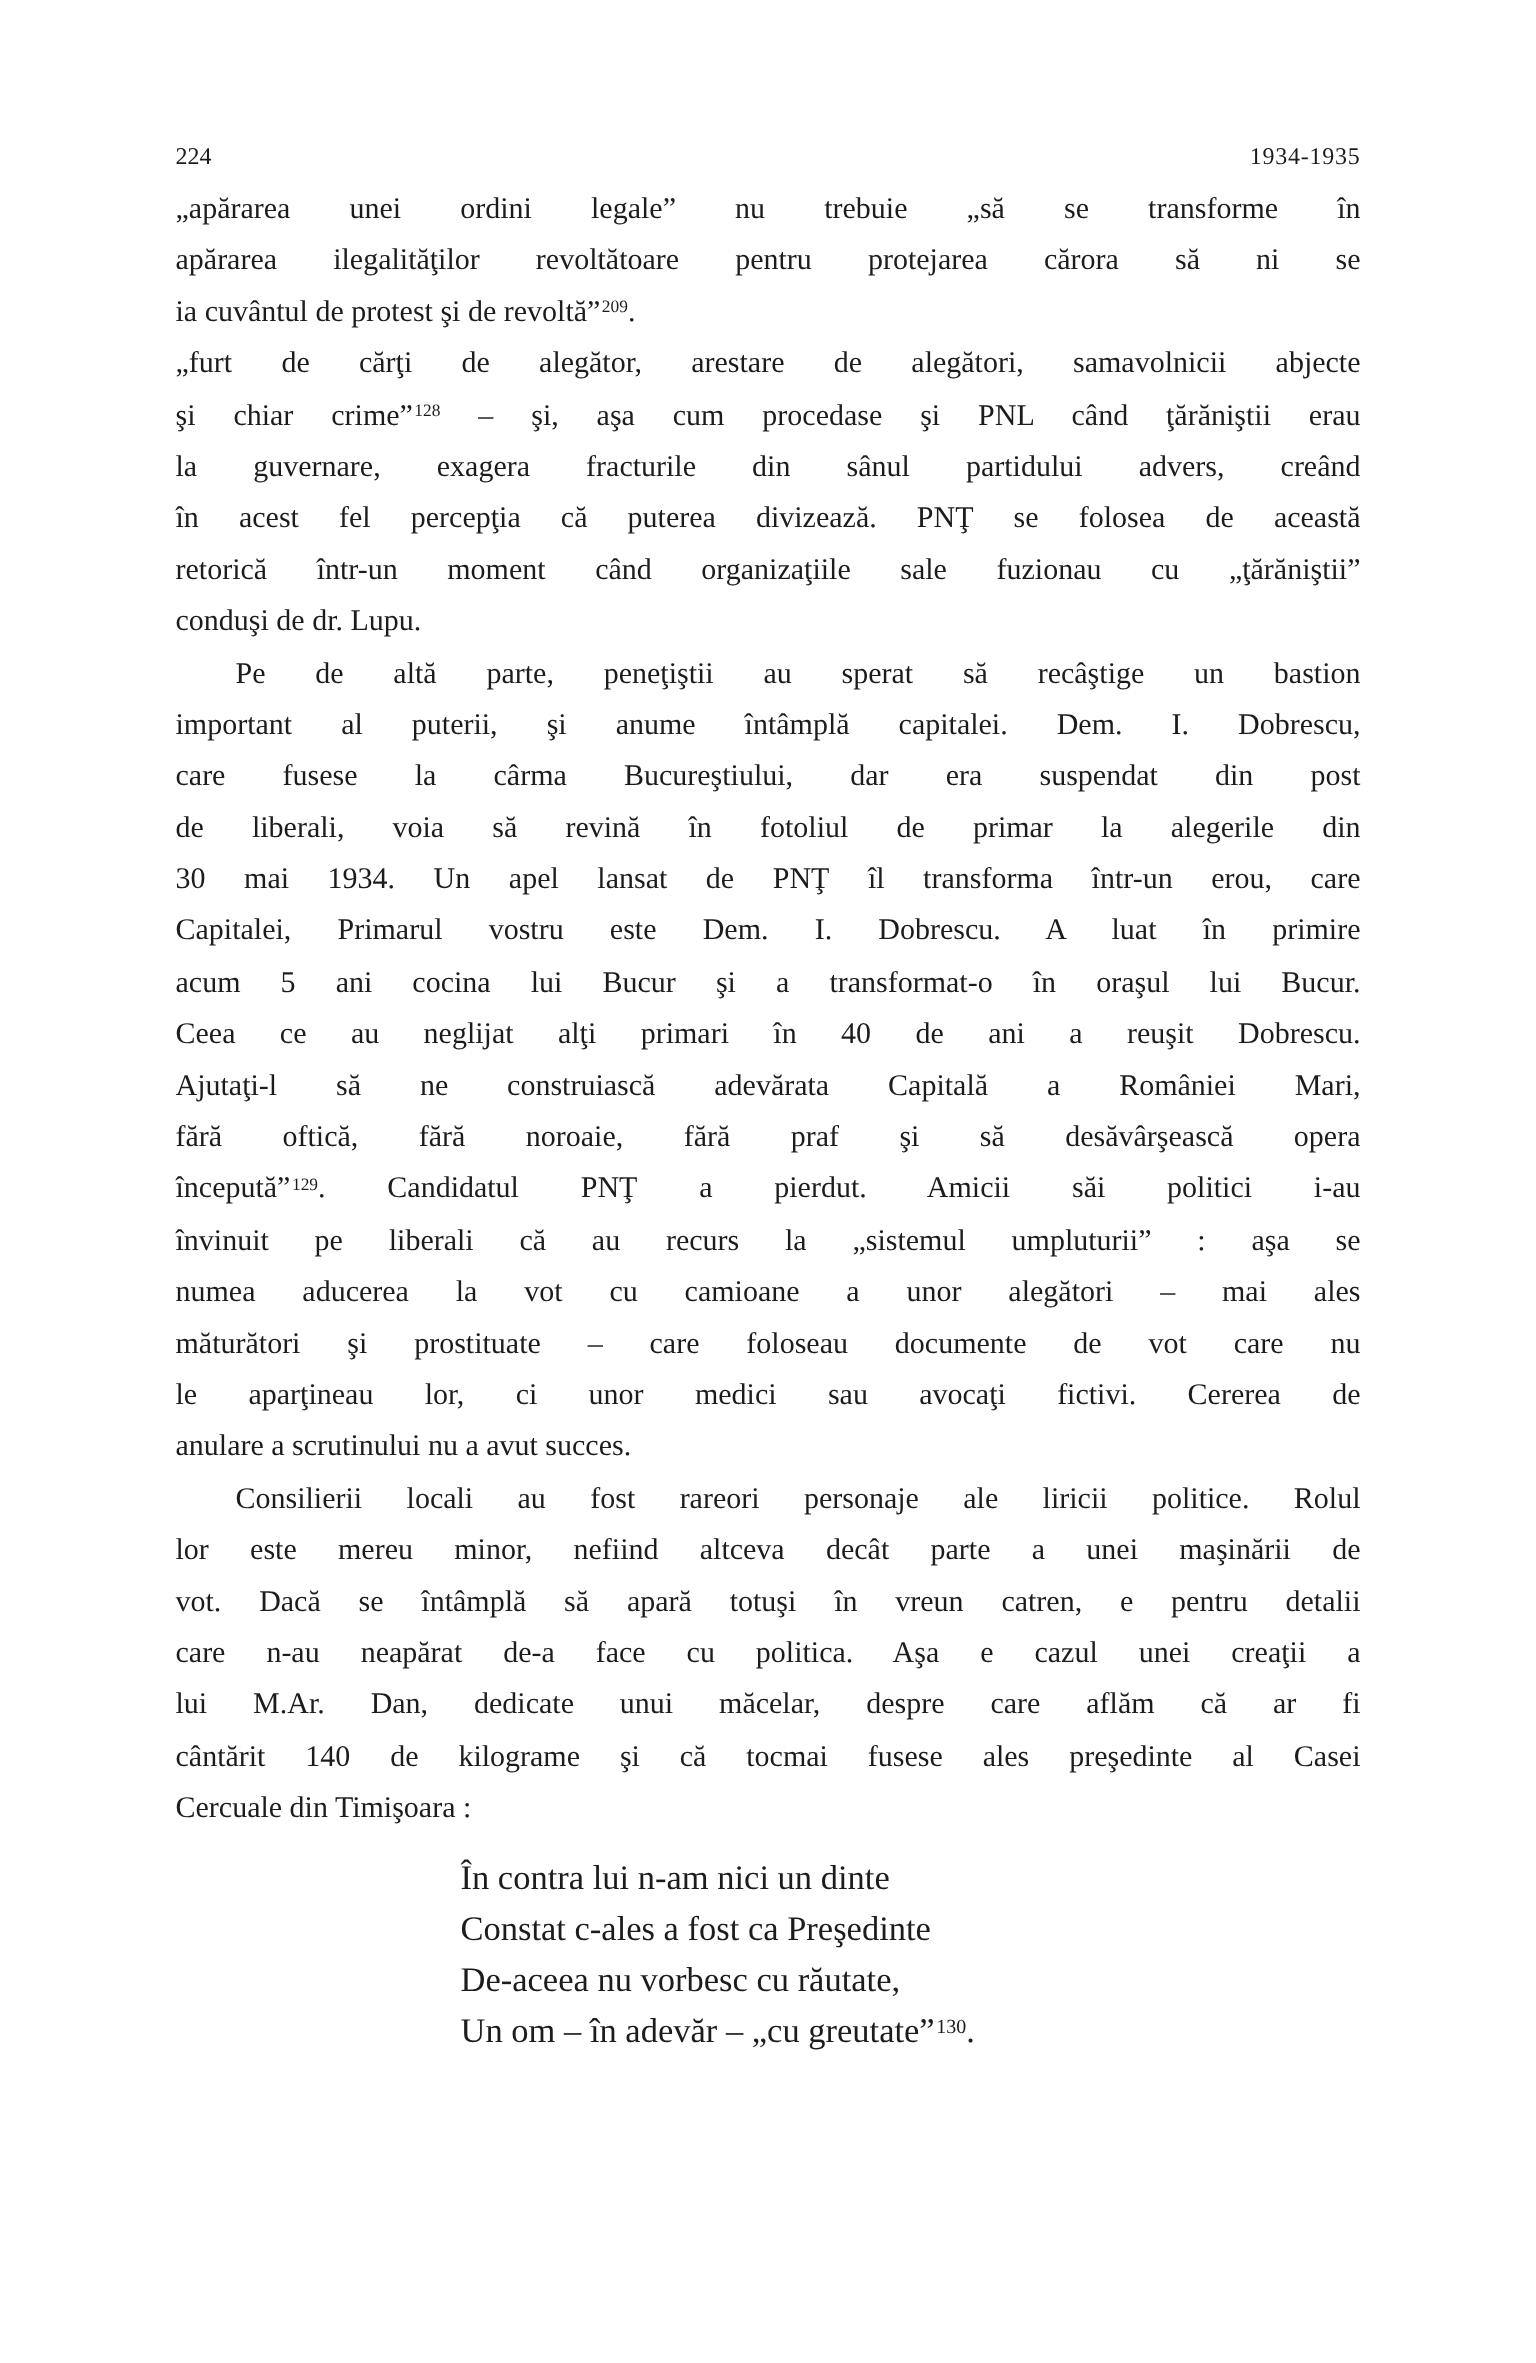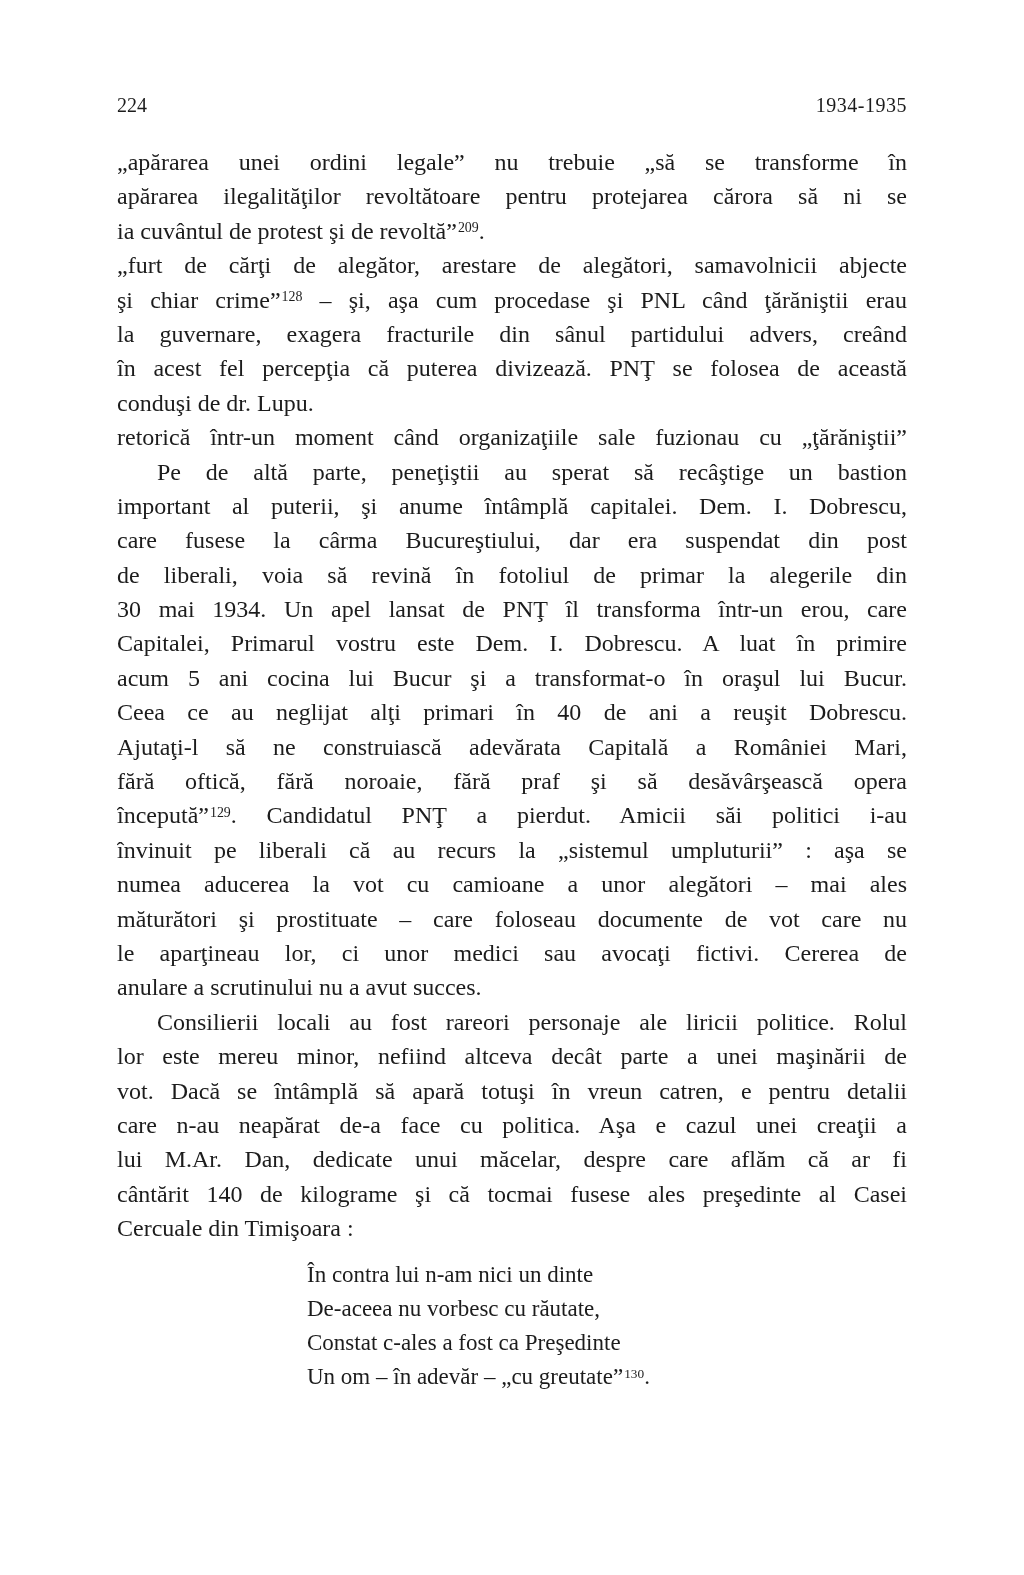--- a/index.html
+++ b/index.html
@@ -16,28 +16,27 @@
   .text-block {
     position: absolute;
     left: 117px;
     top: 88px;
     width: 790px;
   }
   .running-head {
     position: relative;
     height: 34px;
     line-height: 34px;
-    font-size: 20px;
-    margin-bottom: 23px;
+    font-size: 16px;
   }
   .page-number { position: absolute; left: 0; top: 0; }
   .running-title { display: block; text-align: right; letter-spacing: 0.5px; }
   .paragraph { width: 100%; }
   .line {
-    font-size: 24px;
+    font-size: 20px;
     line-height: 34.4px;
     height: 34.4px;
     overflow: hidden;
     text-align: justify;
     text-align-last: justify;
   }
   .line.end { text-align: left; text-align-last: left; }
   .line.indent { text-indent: 40px; }
   sup {
     font-size: 0.58em;
@@ -72,22 +71,22 @@
       <div class="line">„apărarea unei ordini legale” nu trebuie „să se transforme în</div>
       <div class="line">apărarea ilegalităţilor revoltătoare pentru protejarea cărora să ni se</div>
       <div class="line end">ia cuvântul de protest şi de revoltă”<sup>209</sup>.</div>
     </div>
 
     <div class="paragraph">
       <div class="line">„furt de cărţi de alegător, arestare de alegători, samavolnicii abjecte</div>
       <div class="line">şi chiar crime”<sup>128</sup> – şi, aşa cum procedase şi PNL când ţărăniştii erau</div>
       <div class="line">la guvernare, exagera fracturile din sânul partidului advers, creând</div>
       <div class="line">în acest fel percepţia că puterea divizează. PNŢ se folosea de această</div>
+      <div class="line">retorică într-un moment când organizaţiile sale fuzionau cu „ţărăniştii”</div>
       <div class="line end">conduşi de dr. Lupu.</div>
-      <div class="line">retorică într-un moment când organizaţiile sale fuzionau cu „ţărăniştii”</div>
     </div>
 
     <div class="paragraph">
       <div class="line indent">Pe de altă parte, peneţiştii au sperat să recâştige un bastion</div>
       <div class="line">important al puterii, şi anume întâmplă capitalei. Dem. I. Dobrescu,</div>
       <div class="line">care fusese la cârma Bucureştiului, dar era suspendat din post</div>
       <div class="line">de liberali, voia să revină în fotoliul de primar la alegerile din</div>
       <div class="line">30 mai 1934. Un apel lansat de PNŢ îl transforma într-un erou, care</div>
       <div class="line">Capitalei, Primarul vostru este Dem. I. Dobrescu. A luat în primire</div>
       <div class="line">acum 5 ani cocina lui Bucur şi a transformat-o în oraşul lui Bucur.</div>
@@ -107,19 +106,19 @@
       <div class="line">lor este mereu minor, nefiind altceva decât parte a unei maşinării de</div>
       <div class="line">vot. Dacă se întâmplă să apară totuşi în vreun catren, e pentru detalii</div>
       <div class="line">care n-au neapărat de-a face cu politica. Aşa e cazul unei creaţii a</div>
       <div class="line">lui M.Ar. Dan, dedicate unui măcelar, despre care aflăm că ar fi</div>
       <div class="line">cântărit 140 de kilograme şi că tocmai fusese ales preşedinte al Casei</div>
       <div class="line end">Cercuale din Timişoara :</div>
     </div>
 
     <div class="verse">
       <div class="vline">În contra lui n-am nici un dinte</div>
+      <div class="vline">Constat c-ales a fost ca Preşedinte</div>
       <div class="vline">De-aceea nu vorbesc cu răutate,</div>
-      <div class="vline">Constat c-ales a fost ca Preşedinte</div>
       <div class="vline">Un om – în adevăr – „cu greutate”<sup>130</sup>.</div>
     </div>
 
   </div>
 </div>
 
 </body></html>

